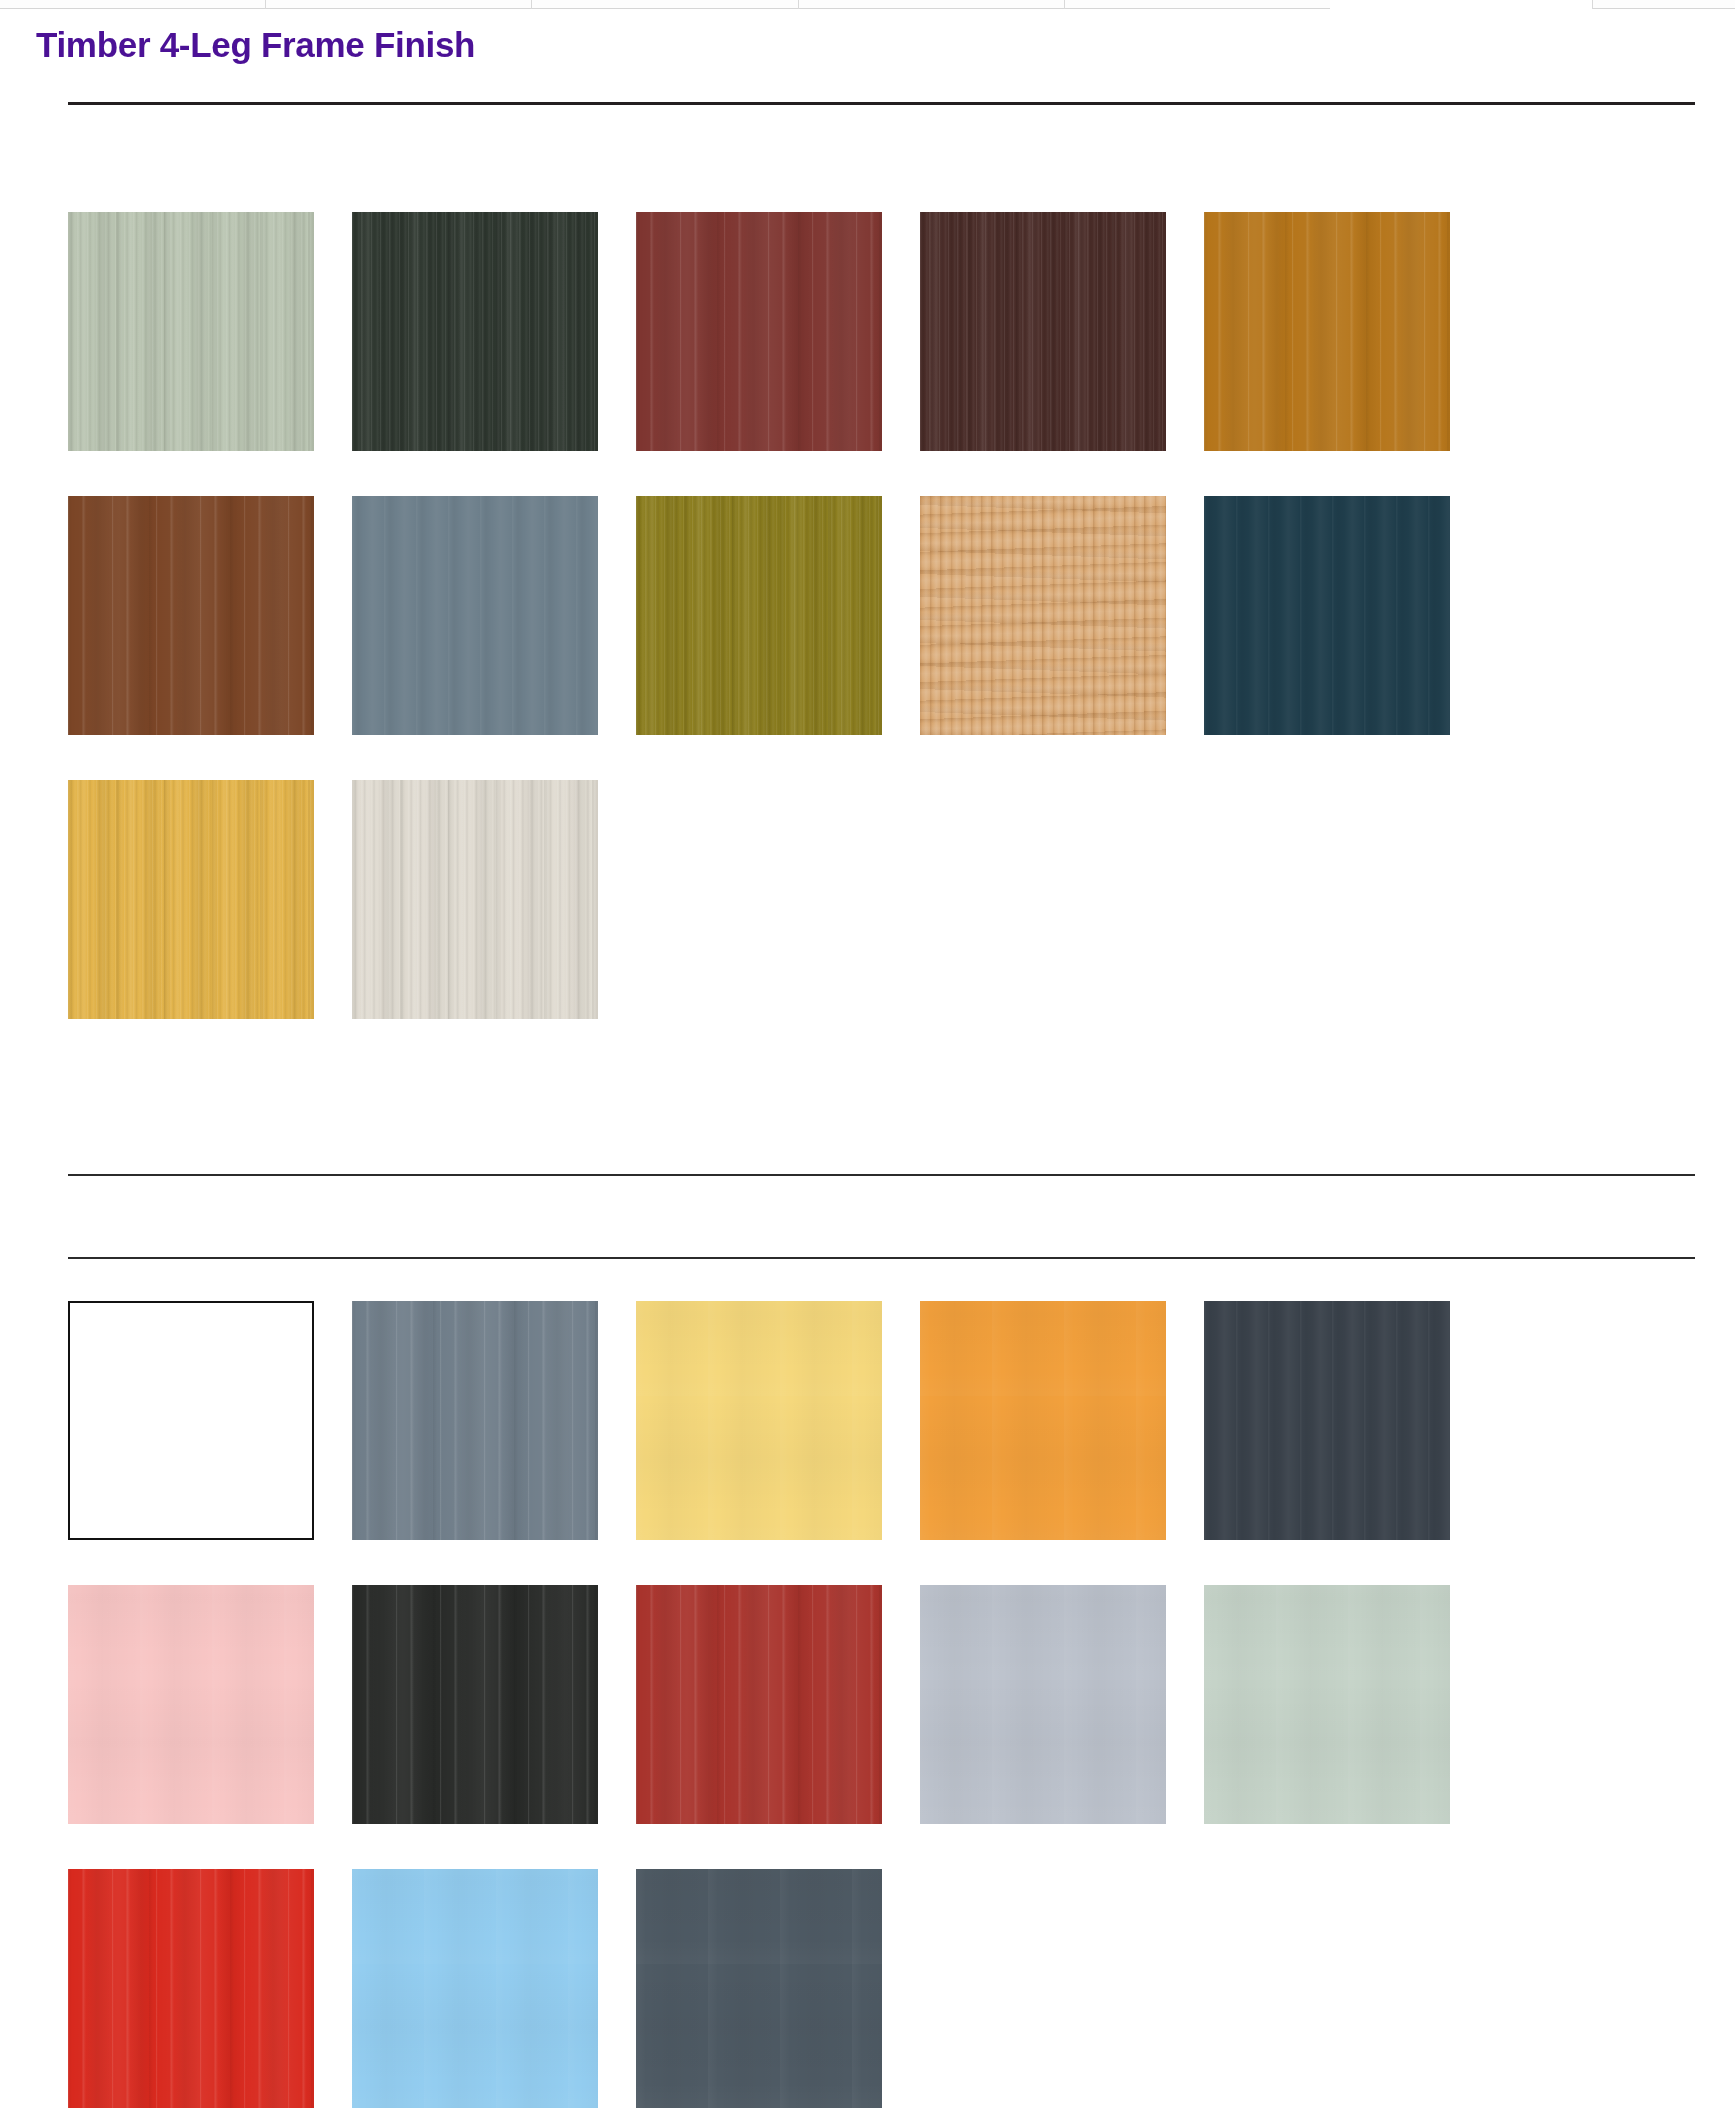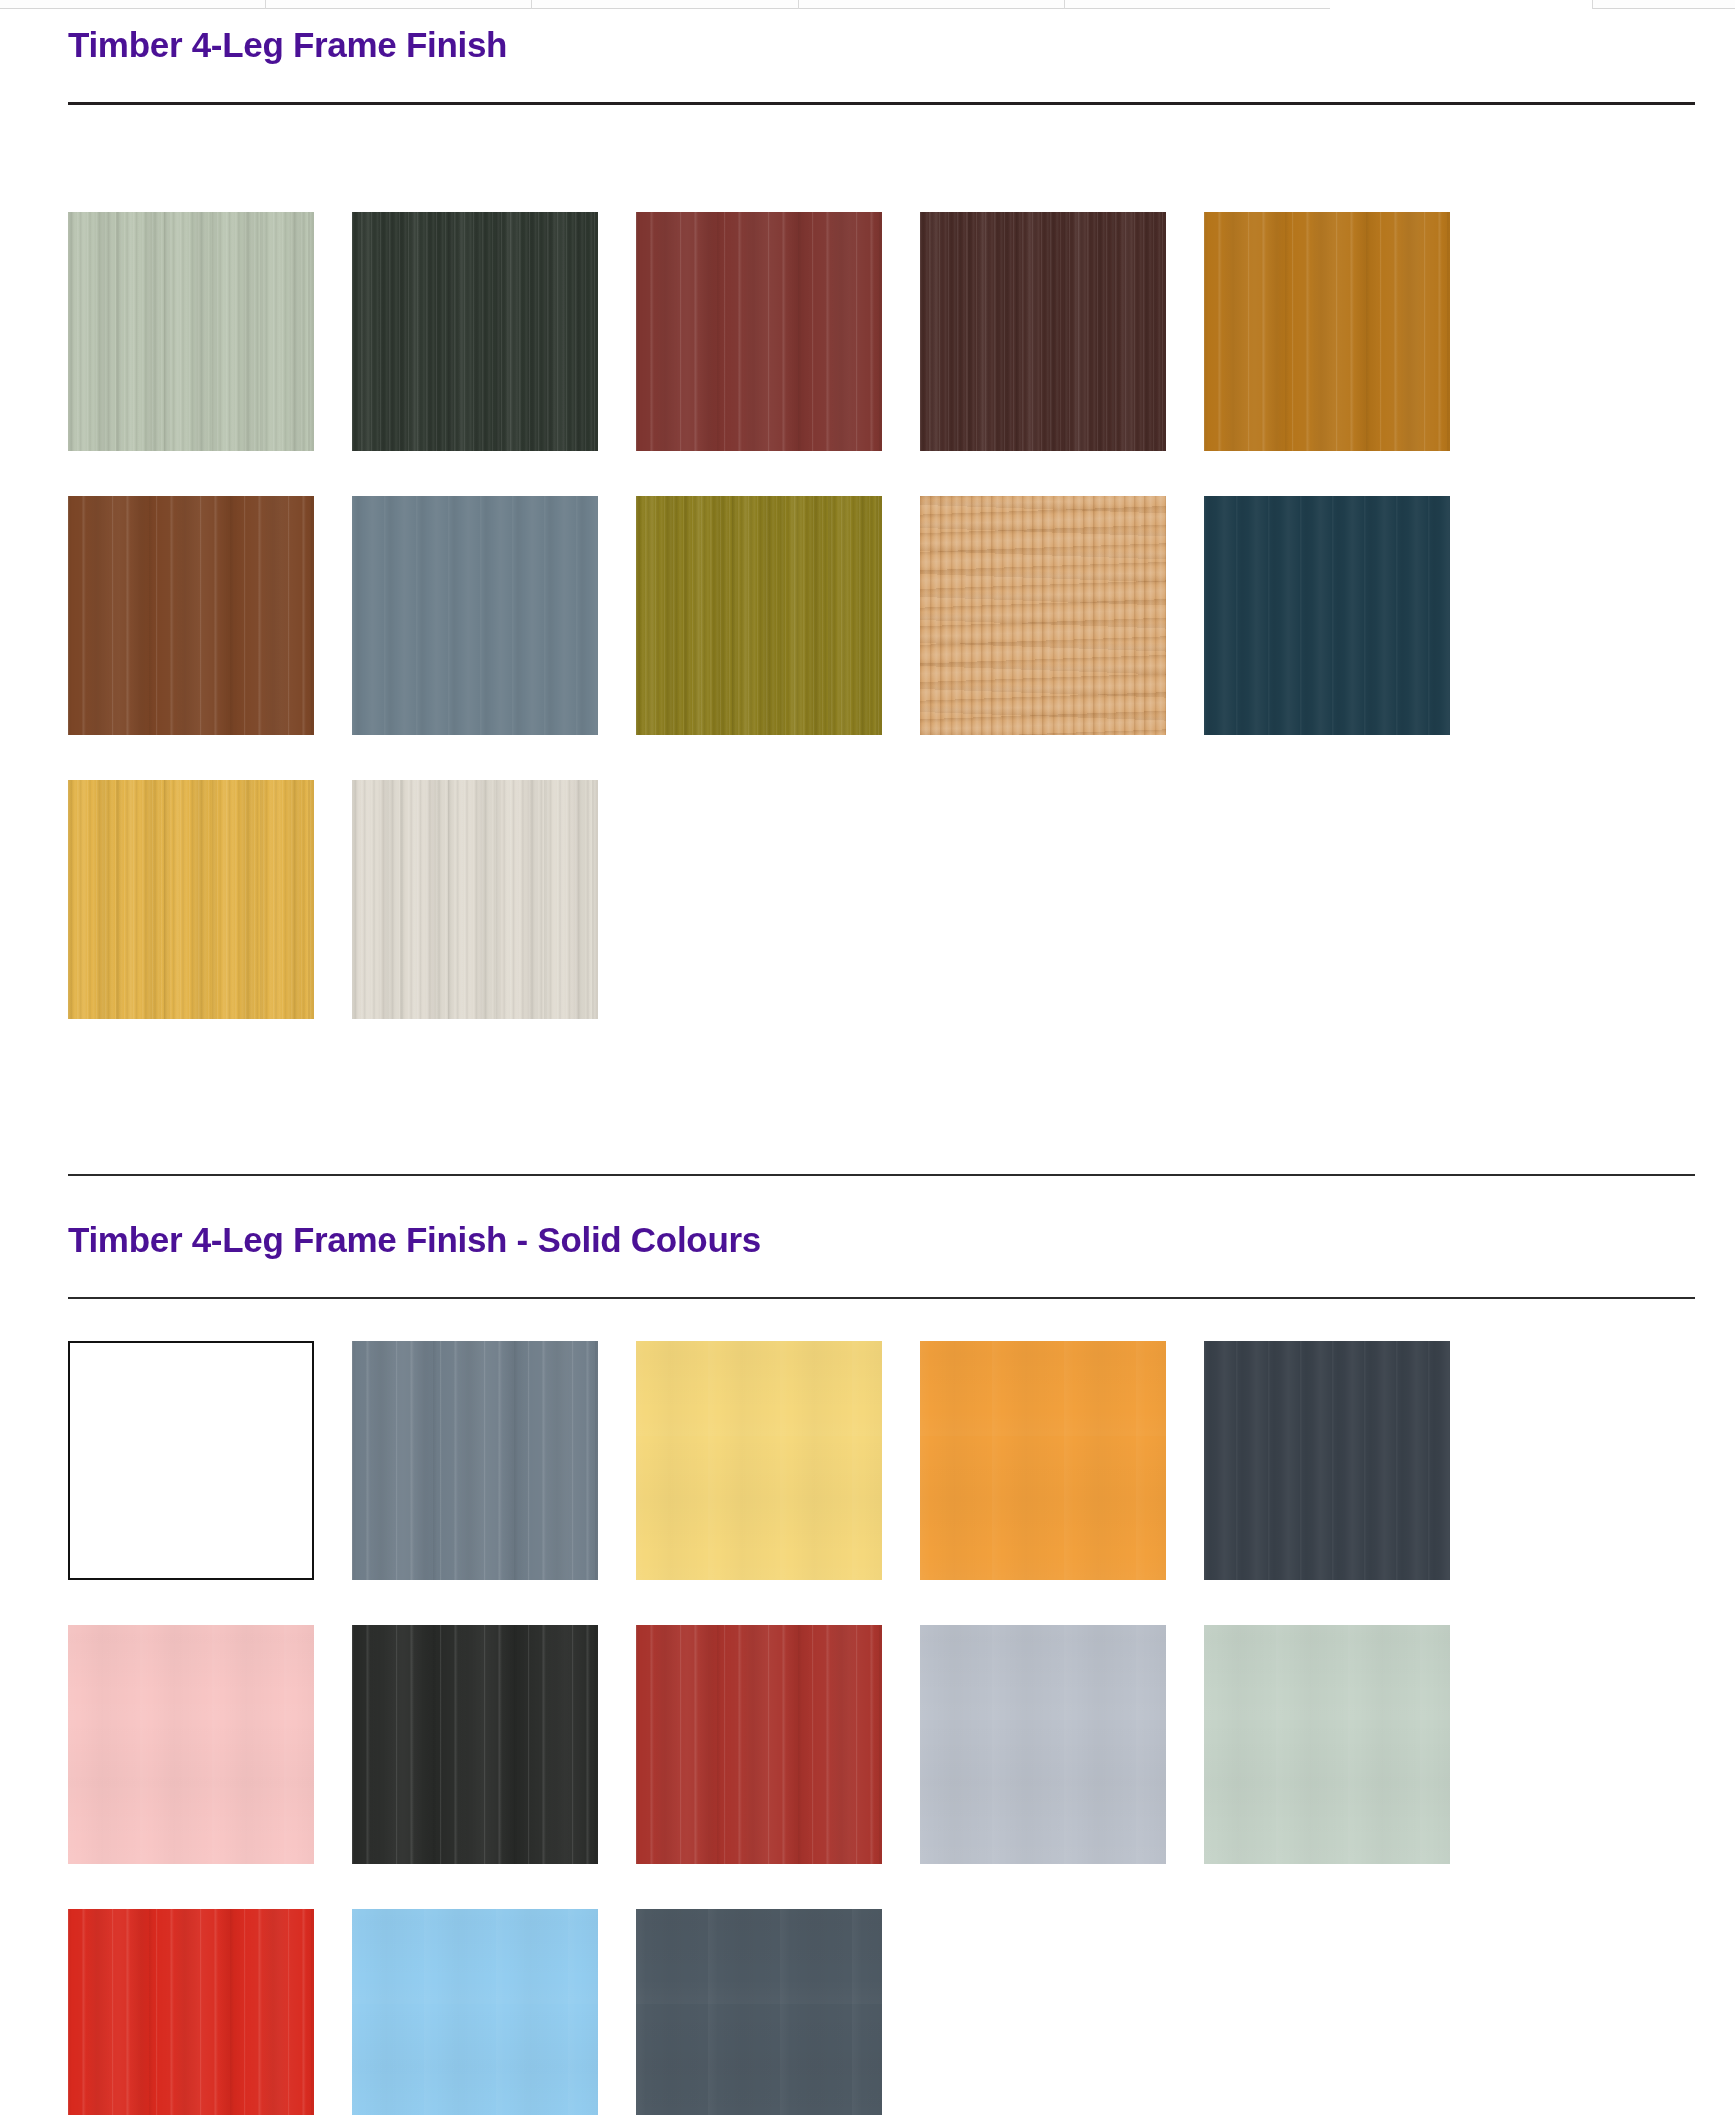--- a/index.html
+++ b/index.html
@@ -49,21 +49,21 @@
 
   .section {
     position: relative;
   }
 
   .sec-heading {
     font-size: 35px;
     font-weight: bold;
     color: #4b1196;
     letter-spacing: -0.3px;
-    padding-left: 68px;
+    padding-left: 36px;
     white-space: nowrap;
   }
 
   .rule {
     height: 0;
     border-top: 3.4px solid #231f20;
     margin-left: 68px;
     margin-right: 41px;
   }
 
@@ -254,21 +254,20 @@
         </div>
         <div class="cell">
           <div class="swatch grain-v" title="whitewash-ash-timber" style="background: rgb(224, 219, 209);"></div>
         </div>
       </div>
   </div>
 
   <div class="section" style="margin-top:110px">
     <div class="thin-rule"></div>
     <div style="height:44px"></div>
-    <div class="sec-heading">Timber 4-Leg Frame Finish - Solid Colours</div>
     <div class="spacer-sm"></div>
     <div class="thin-rule"></div>
     <div style="height:42px"></div>
 
     <div class="grid" id="grid-1">
         <div class="cell">
           <div class="swatch grain-none outlined" title="white-solid" style="background: rgb(255, 255, 255);"></div>
         </div>
         <div class="cell">
           <div class="swatch grain-streak" title="steel-grey-solid" style="background: rgb(111, 125, 137);"></div>

